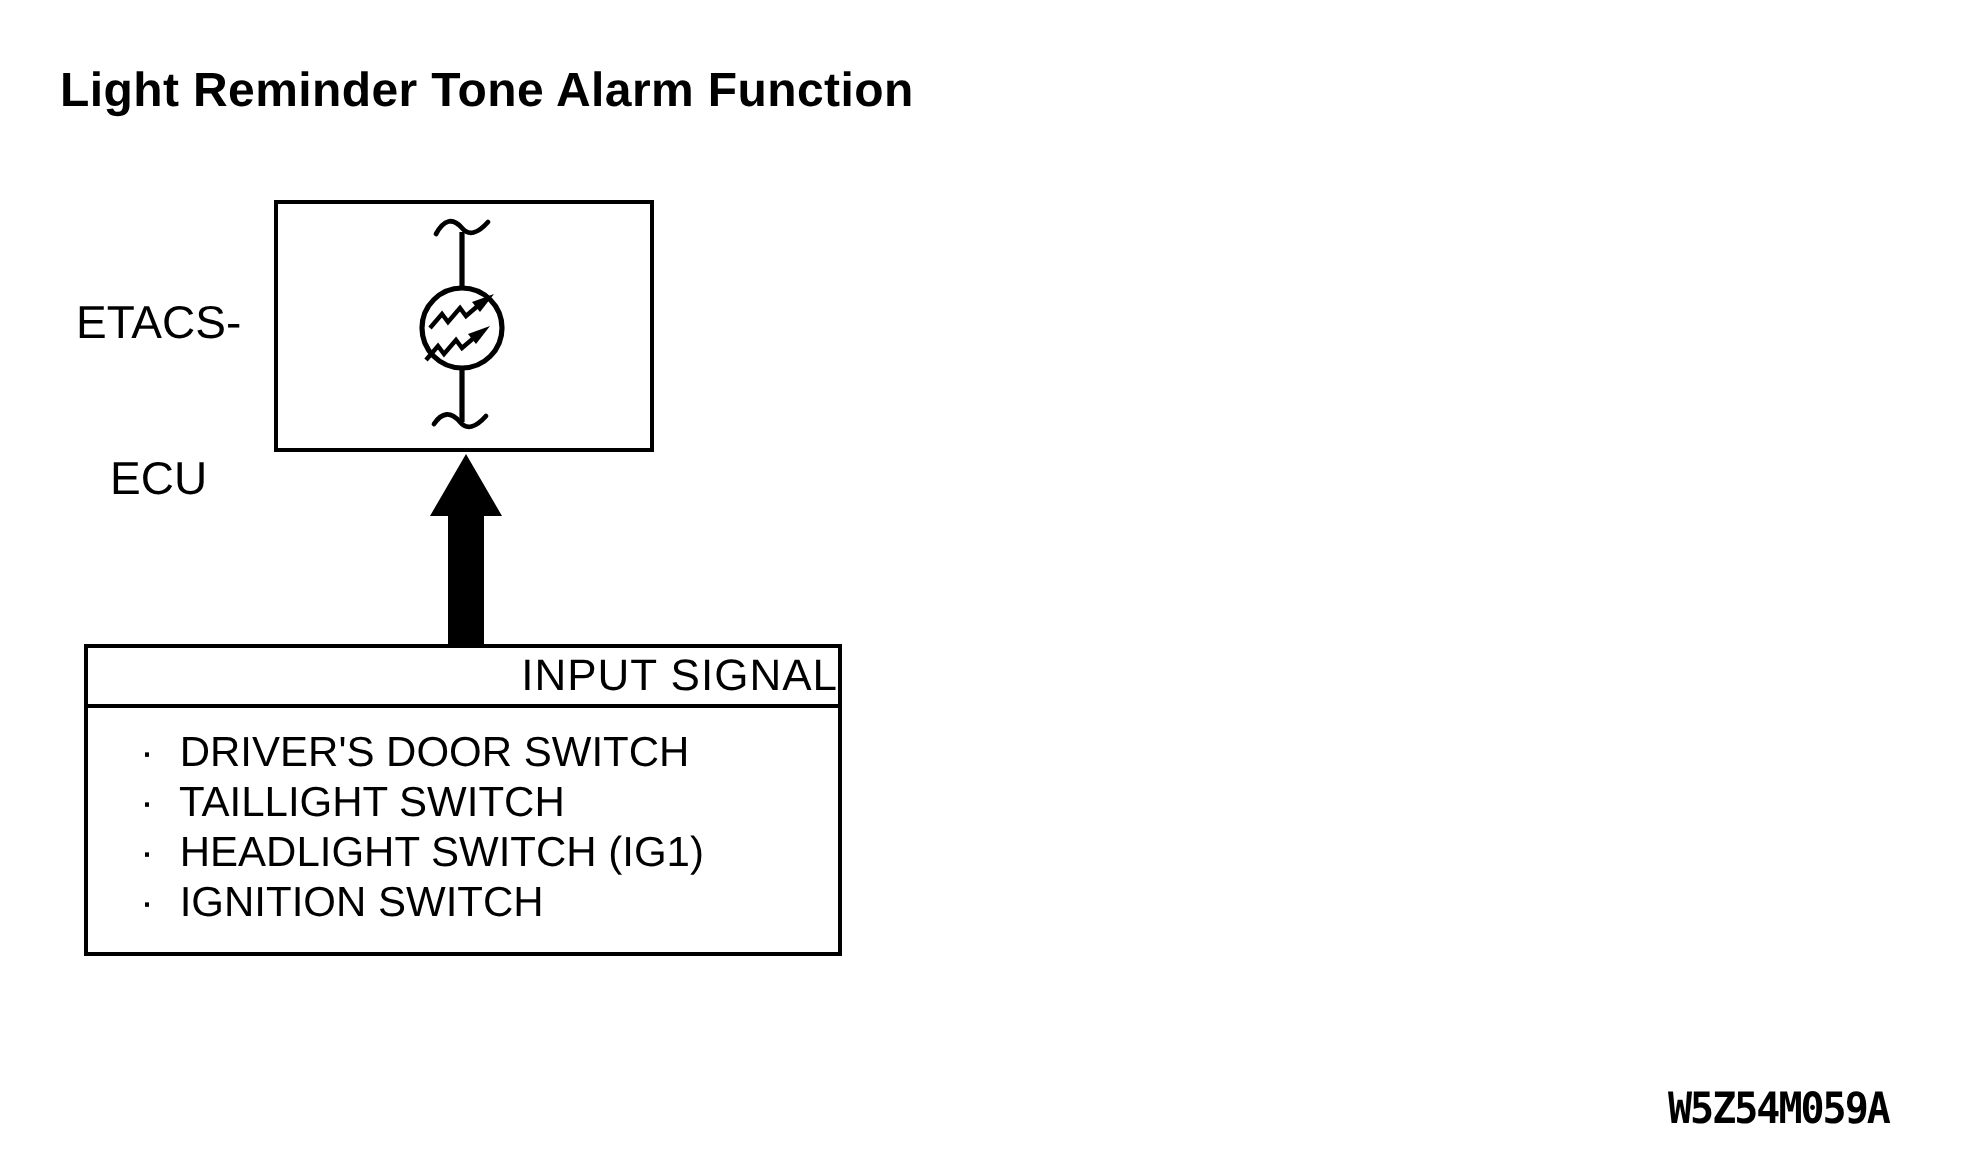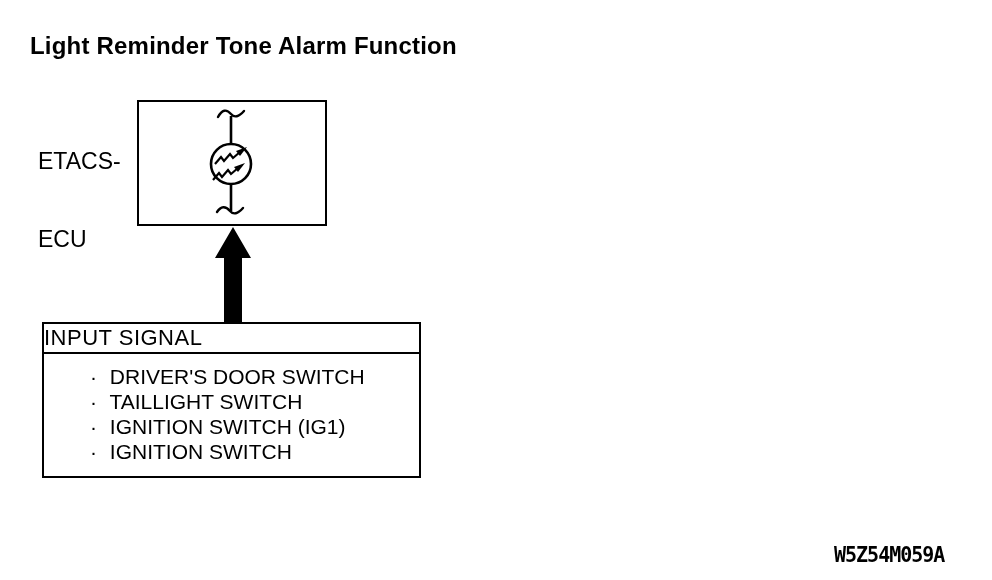--- a/index.html
+++ b/index.html
@@ -25,20 +25,21 @@
     letter-spacing: 0.2px;
     white-space: nowrap;
   }
   .ecu-label {
     position: absolute;
     left: 38px;
     top: 96px;
     font-size: 23px;
     line-height: 26px;
     white-space: pre;
+    text-align: center;
   }
   .ecu-box {
     position: absolute;
     left: 137px;
     top: 100px;
     width: 190px;
     height: 126px;
     border: 2px solid #000000;
     box-sizing: border-box;
   }
@@ -61,35 +62,34 @@
     left: 42px;
     top: 322px;
     width: 379px;
     height: 156px;
     border: 2px solid #000000;
     box-sizing: border-box;
   }
   .input-box-header {
     height: 28px;
     border-bottom: 2px solid #000000;
-    text-align: left;
+    text-align: right;
     font-size: 22px;
     line-height: 28px;
     letter-spacing: 0.5px;
   }
   .input-list {
     list-style: none;
     margin: 0;
     padding: 10px 0 0 26px;
   }
   .input-list li {
     font-size: 21px;
     line-height: 25px;
     white-space: nowrap;
-    margin-left: 20px;
   }
   .bullet {
     display: inline-block;
     width: 14px;
     font-size: 21px;
   }
   .figure-code {
     position: absolute;
     left: 834px;
     top: 541px;
@@ -145,21 +145,21 @@
       <li>
         <span class="bullet">·</span>
         <span>DRIVER'S DOOR SWITCH</span>
       </li>
       <li>
         <span class="bullet">·</span>
         <span>TAILLIGHT SWITCH</span>
       </li>
       <li>
         <span class="bullet">·</span>
-        <span>IGNITION SWITCH (IG1)</span>
+        <span>HEADLIGHT SWITCH (IG1)</span>
       </li>
       <li>
         <span class="bullet">·</span>
         <span>IGNITION SWITCH</span>
       </li>
     </ul>
   </div>
 
   <div class="figure-code">W5Z54M059A</div>
 

